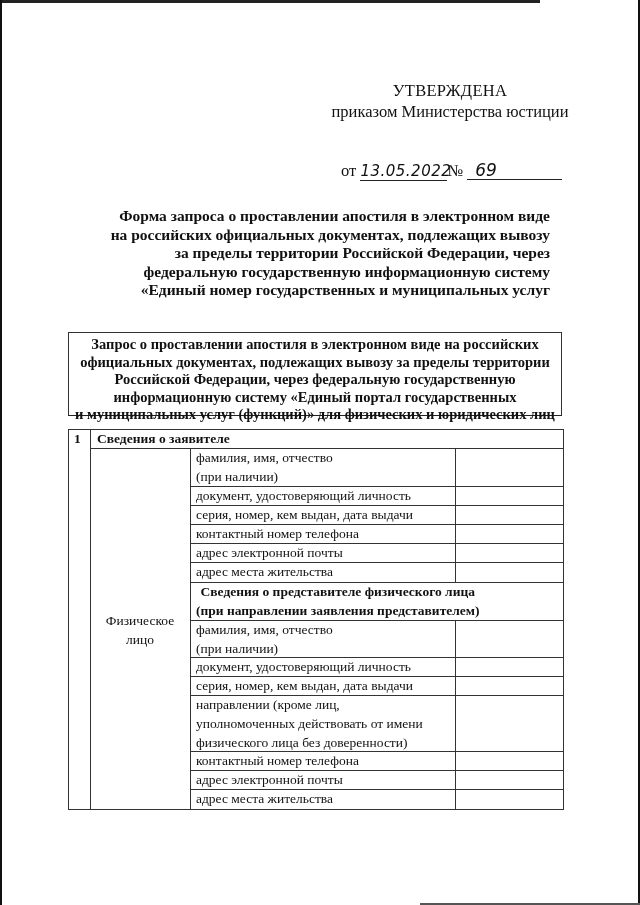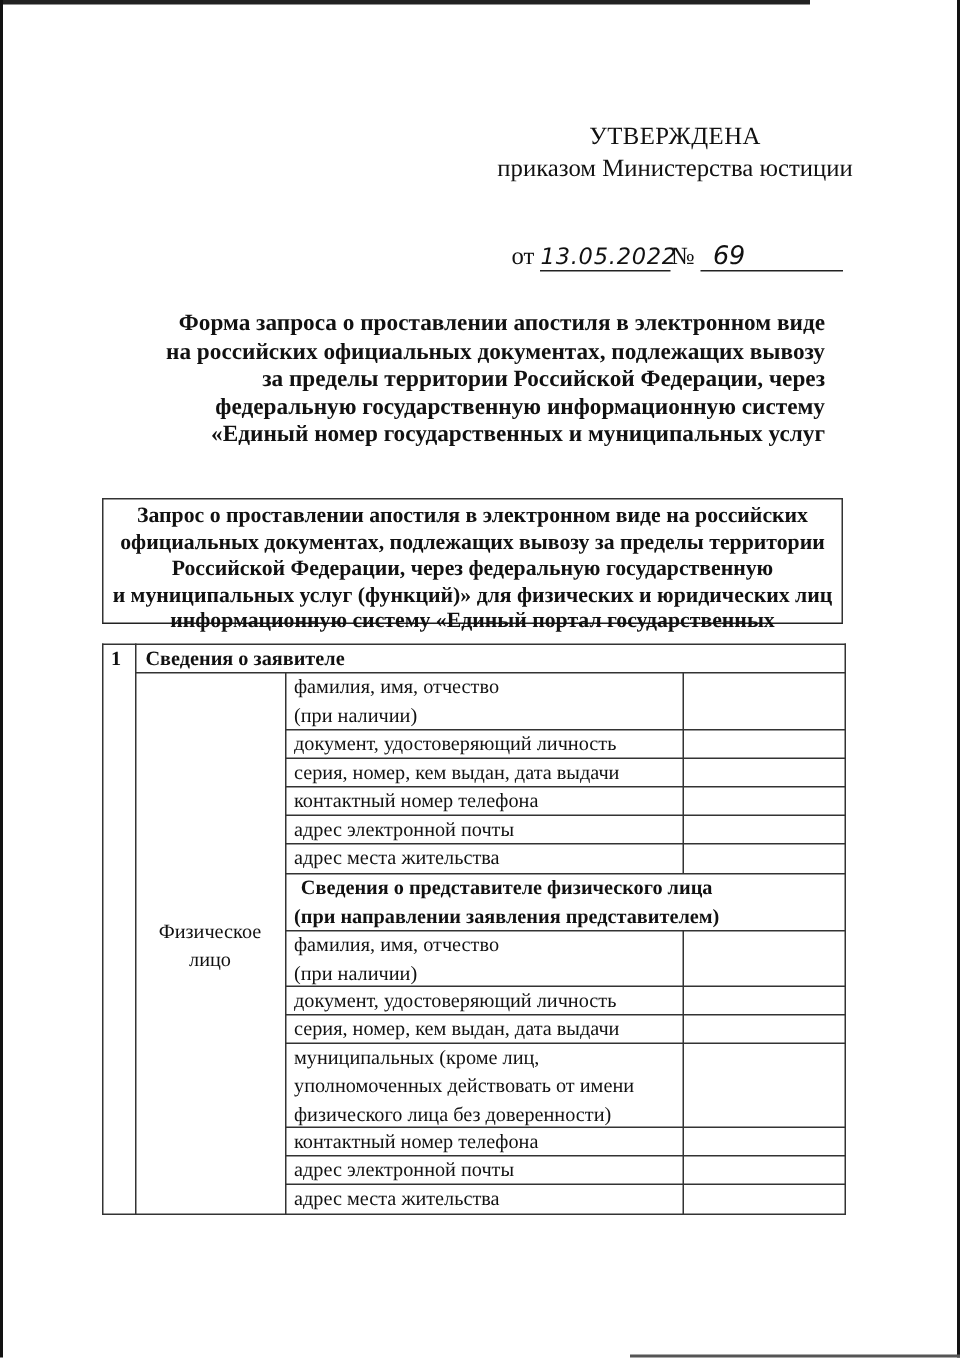--- a/index.html
+++ b/index.html
@@ -65,22 +65,22 @@
   <div>на российских официальных документах, подлежащих вывозу</div>
   <div>за пределы территории Российской Федерации, через</div>
   <div>федеральную государственную информационную систему</div>
   <div>«Единый номер государственных и муниципальных услуг</div>
 </div>
 
 <div class="header-box">
   <div>Запрос о проставлении апостиля в электронном виде на российских</div>
   <div>официальных документах, подлежащих вывозу за пределы территории</div>
   <div>Российской Федерации, через федеральную государственную</div>
+  <div>информационную систему «Единый портал государственных</div>
   <div>и муниципальных услуг (функций)» для физических и юридических лиц</div>
-  <div>информационную систему «Единый портал государственных</div>
 </div>
 
 <div class="grid">
 
   <div class="hl" style="left:0; width:496px; top:0;"></div>
   <div class="hl" style="left:22px; width:474px; top:19px;"></div>
   <div class="hl" style="left:122px; width:374px; top:57px;"></div>
   <div class="hl" style="left:122px; width:374px; top:76px;"></div>
   <div class="hl" style="left:122px; width:374px; top:95px;"></div>
   <div class="hl" style="left:122px; width:374px; top:114px;"></div>
@@ -132,21 +132,21 @@
     <div>(при направлении заявления представителем)</div>
   </div>
 
   <div class="cell" style="left:128px; top:191px;">
     <div>фамилия, имя, отчество</div>
     <div>(при наличии)</div>
   </div>
   <div class="cell" style="left:128px; top:228px;">документ, удостоверяющий личность</div>
   <div class="cell" style="left:128px; top:247px;">серия, номер, кем выдан, дата выдачи</div>
   <div class="cell" style="left:128px; top:266px;">
-    <div>муниципальных (кроме лиц,</div>
+    <div>направлении (кроме лиц,</div>
     <div>уполномоченных действовать от имени</div>
     <div>физического лица без доверенности)</div>
   </div>
   <div class="cell" style="left:128px; top:322px;">контактный номер телефона</div>
   <div class="cell" style="left:128px; top:341px;">адрес электронной почты</div>
   <div class="cell" style="left:128px; top:360px;">адрес места жительства</div>
 
   <div class="cell" style="left:388px; width:107px; top:192px; height:36px;"></div>
   <div class="cell" style="left:388px; width:107px; top:229px; height:18px;"></div>
   <div class="cell" style="left:388px; width:107px; top:248px; height:18px;"></div>

